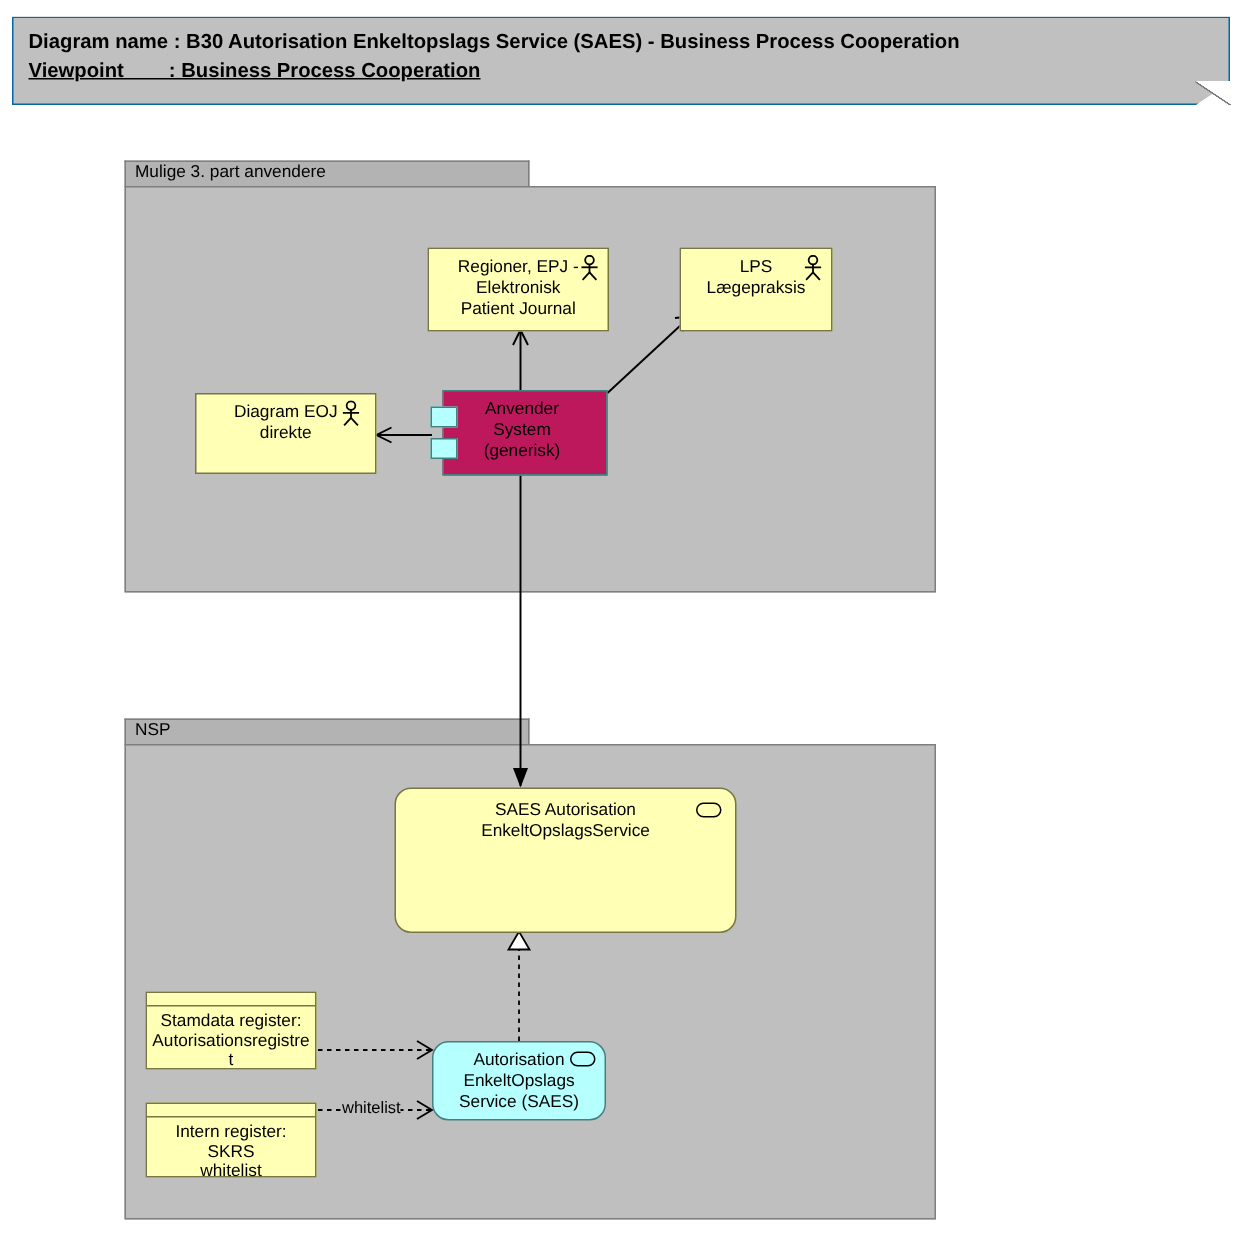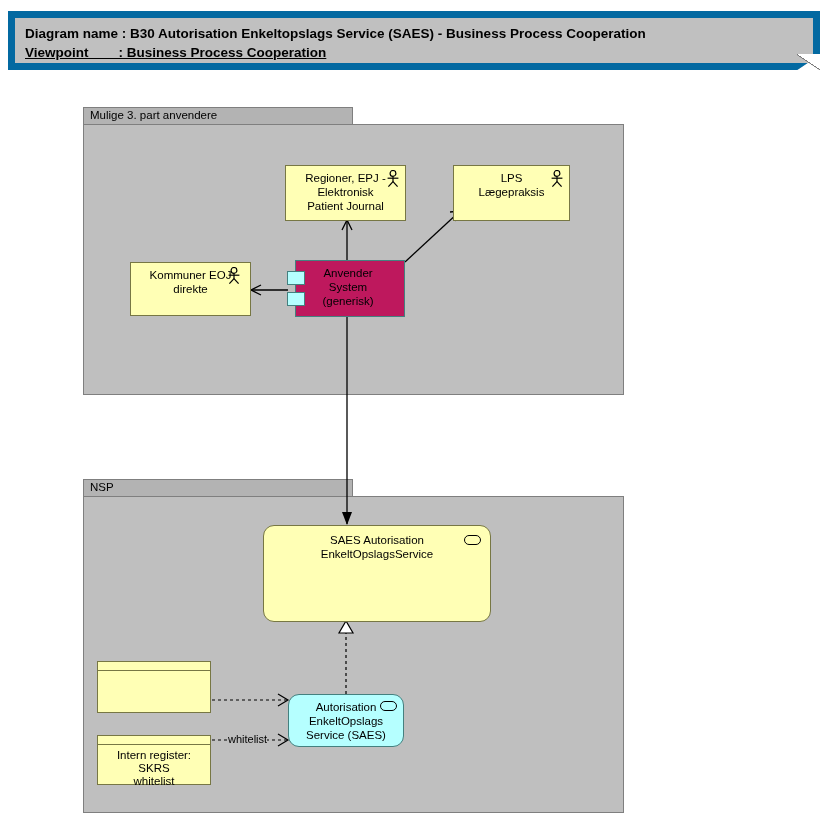--- a/index.html
+++ b/index.html
@@ -16,21 +16,21 @@
   }
 
   
   #title-plaque {
     position: absolute;
     left: 8px;
     top: 11px;
     width: 812px;
     height: 59px;
     background: #c0c0c0;
-    border: 7px solid #0369a1;
+    border: 1px solid #0369a1;
     box-sizing: border-box;
     clip-path: polygon(0 0, 100% 0, 100% 74%, 97.2% 100%, 0 100%);
   }
   #title-plaque .tline {
     position: absolute;
     left: 10px;
     font-size: 13.5px;
     font-weight: bold;
     color: #000000;
     white-space: pre;
@@ -233,34 +233,34 @@
 Patient Journal</div>
   <svg class="icon-actor" style="right:5px; top:4px;" viewBox="0 0 14 18">
     <circle cx="7" cy="3.4" r="2.9" fill="none" stroke="#000" stroke-width="1.2"></circle>
     <line x1="7" y1="6.4" x2="7" y2="12" stroke="#000" stroke-width="1.2"></line>
     <line x1="1.6" y1="8.2" x2="12.4" y2="8.2" stroke="#000" stroke-width="1.2"></line>
     <line x1="7" y1="11.6" x2="2.4" y2="16.6" stroke="#000" stroke-width="1.2"></line>
     <line x1="7" y1="11.6" x2="11.6" y2="16.6" stroke="#000" stroke-width="1.2"></line>
   </svg>
 </div>
 
-<div class="node actor-box" style="left:453px; top:165px; width:117px; height:56px;text-decoration:underline;">
+<div class="node actor-box" style="left:453px; top:165px; width:102px; height:56px;text-decoration:underline;">
   <div class="label">LPS
 Lægepraksis</div>
   <svg class="icon-actor" style="right:5px; top:4px;" viewBox="0 0 14 18">
     <circle cx="7" cy="3.4" r="2.9" fill="none" stroke="#000" stroke-width="1.2"></circle>
     <line x1="7" y1="6.4" x2="7" y2="12" stroke="#000" stroke-width="1.2"></line>
     <line x1="1.6" y1="8.2" x2="12.4" y2="8.2" stroke="#000" stroke-width="1.2"></line>
     <line x1="7" y1="11.6" x2="2.4" y2="16.6" stroke="#000" stroke-width="1.2"></line>
     <line x1="7" y1="11.6" x2="11.6" y2="16.6" stroke="#000" stroke-width="1.2"></line>
   </svg>
 </div>
 
 <div class="node actor-box" style="left:130px; top:262px; width:121px; height:54px;">
-  <div class="label">Kommuner EOJ
+  <div class="label">Diagram EOJ
 direkte</div>
   <svg class="icon-actor" style="right:9px; top:4px;" viewBox="0 0 14 18">
     <circle cx="7" cy="3.4" r="2.9" fill="none" stroke="#000" stroke-width="1.2"></circle>
     <line x1="7" y1="6.4" x2="7" y2="12" stroke="#000" stroke-width="1.2"></line>
     <line x1="1.6" y1="8.2" x2="12.4" y2="8.2" stroke="#000" stroke-width="1.2"></line>
     <line x1="7" y1="11.6" x2="2.4" y2="16.6" stroke="#000" stroke-width="1.2"></line>
     <line x1="7" y1="11.6" x2="11.6" y2="16.6" stroke="#000" stroke-width="1.2"></line>
   </svg>
 </div>
 
@@ -279,19 +279,22 @@
 
 <div class="node service-box-cyan" style="left:288px; top:694px; width:116px; height:53px;">
   <div class="label" style="top:5px; padding:0 4px;">Autorisation
 EnkeltOpslags
 Service (SAES)</div>
   <div class="icon-service" style="right:6px; top:6px;"></div>
 </div>
 
 <div class="node data-box" style="left:97px; top:661px; width:114px; height:52px;">
   <div class="strip"></div>
+  <div class="label" style="padding:0 2px; line-height:13px;">Stamdata register:
+Autorisationsregistre
+t</div>
 </div>
 
 <div class="node data-box" style="left:97px; top:735px; width:114px; height:50px;">
   <div class="strip"></div>
   <div class="label" style="padding:0 2px; line-height:13px;">Intern register: SKRS
 whitelist</div>
 </div>
 
 </body></html>

